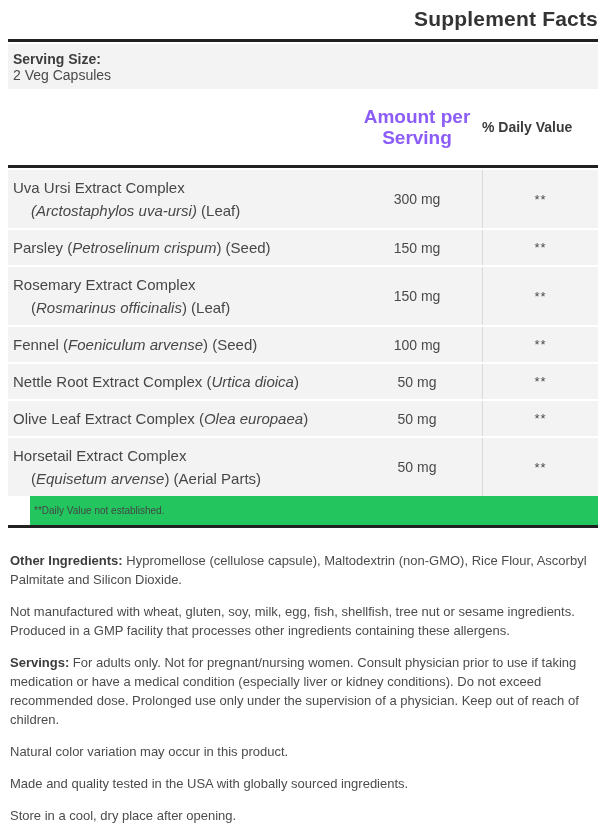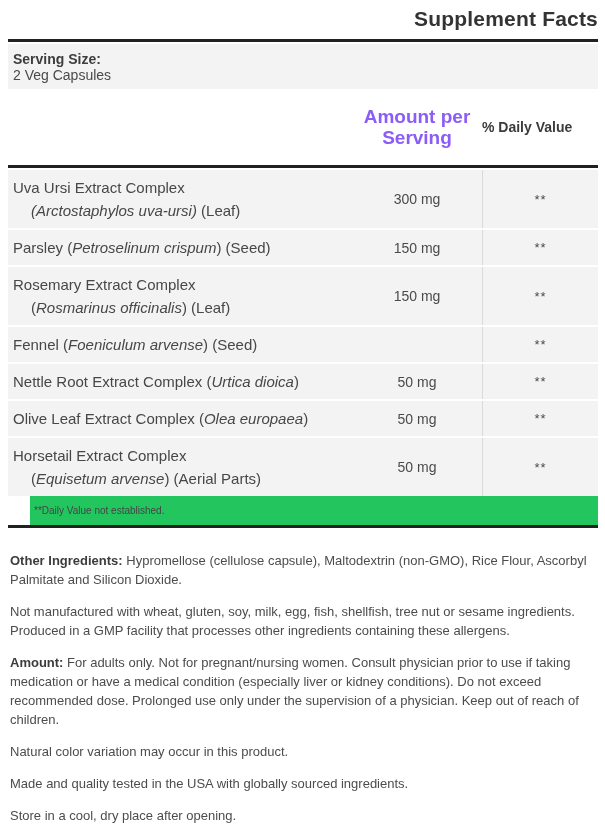--- a/index.html
+++ b/index.html
@@ -163,20 +163,21 @@
           <div class="name-line indent"><span>(</span><span class="italic">Rosmarinus officinalis</span><span>) (Leaf)</span></div>
         </div>
     <div class="ing-amount">150 mg</div>
     <div class="ing-daily">**</div>
   </div>
 
   <div class="ing-row">
     <div class="ing-name">
           <div class="name-line"><span>Fennel (</span><span class="italic">Foeniculum arvense</span><span>) (Seed)</span></div>
         </div>
+    <div class="ing-amount">100 mg</div>
     <div class="ing-daily">**</div>
   </div>
 
   <div class="ing-row">
     <div class="ing-name">
           <div class="name-line"><span>Nettle Root Extract Complex (</span><span class="italic">Urtica dioica</span><span>)</span></div>
         </div>
     <div class="ing-amount">50 mg</div>
     <div class="ing-daily">**</div>
   </div>
@@ -199,19 +200,19 @@
   </div>
 </div>
 
   <div class="footnote-row">**Daily Value not established.</div>
 
   <div class="rule"></div>
 
   <div class="paragraphs" id="paragraphs-container">
       <p><span class="lead">Other Ingredients:</span> Hypromellose (cellulose capsule), Maltodextrin (non-GMO), Rice Flour, Ascorbyl Palmitate and Silicon Dioxide.</p>
       <p>Not manufactured with wheat, gluten, soy, milk, egg, fish, shellfish, tree nut or sesame ingredients. Produced in a GMP facility that processes other ingredients containing these allergens.</p>
-      <p><span class="lead">Amount:</span> For adults only. Not for pregnant/nursing women. Consult physician prior to use if taking medication or have a medical condition (especially liver or kidney conditions). Do not exceed recommended dose. Prolonged use only under the supervision of a physician. Keep out of reach of children.</p>
+      <p><span class="lead">Servings:</span> For adults only. Not for pregnant/nursing women. Consult physician prior to use if taking medication or have a medical condition (especially liver or kidney conditions). Do not exceed recommended dose. Prolonged use only under the supervision of a physician. Keep out of reach of children.</p>
       <p>Natural color variation may occur in this product.</p>
       <p>Made and quality tested in the USA with globally sourced ingredients.</p>
       <p>Store in a cool, dry place after opening.</p>
     </div>
 
 </div>
 
 </body></html>

